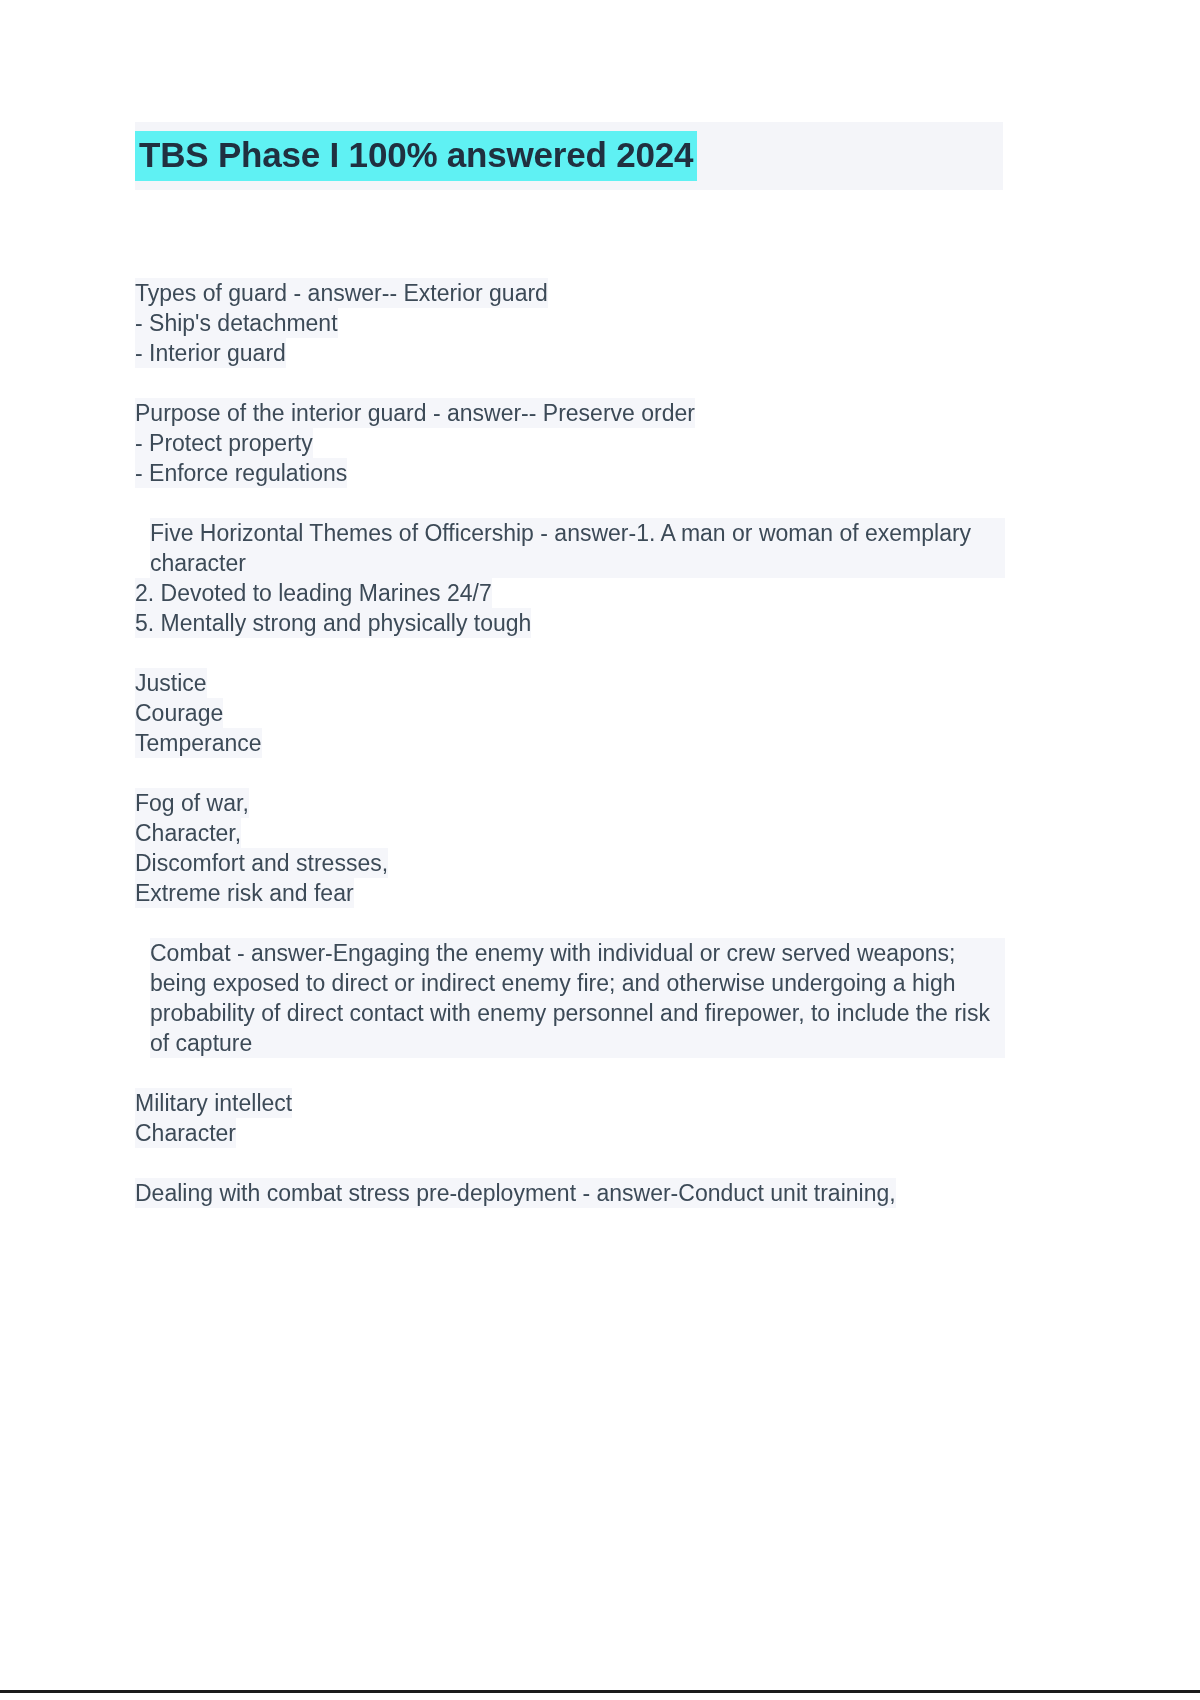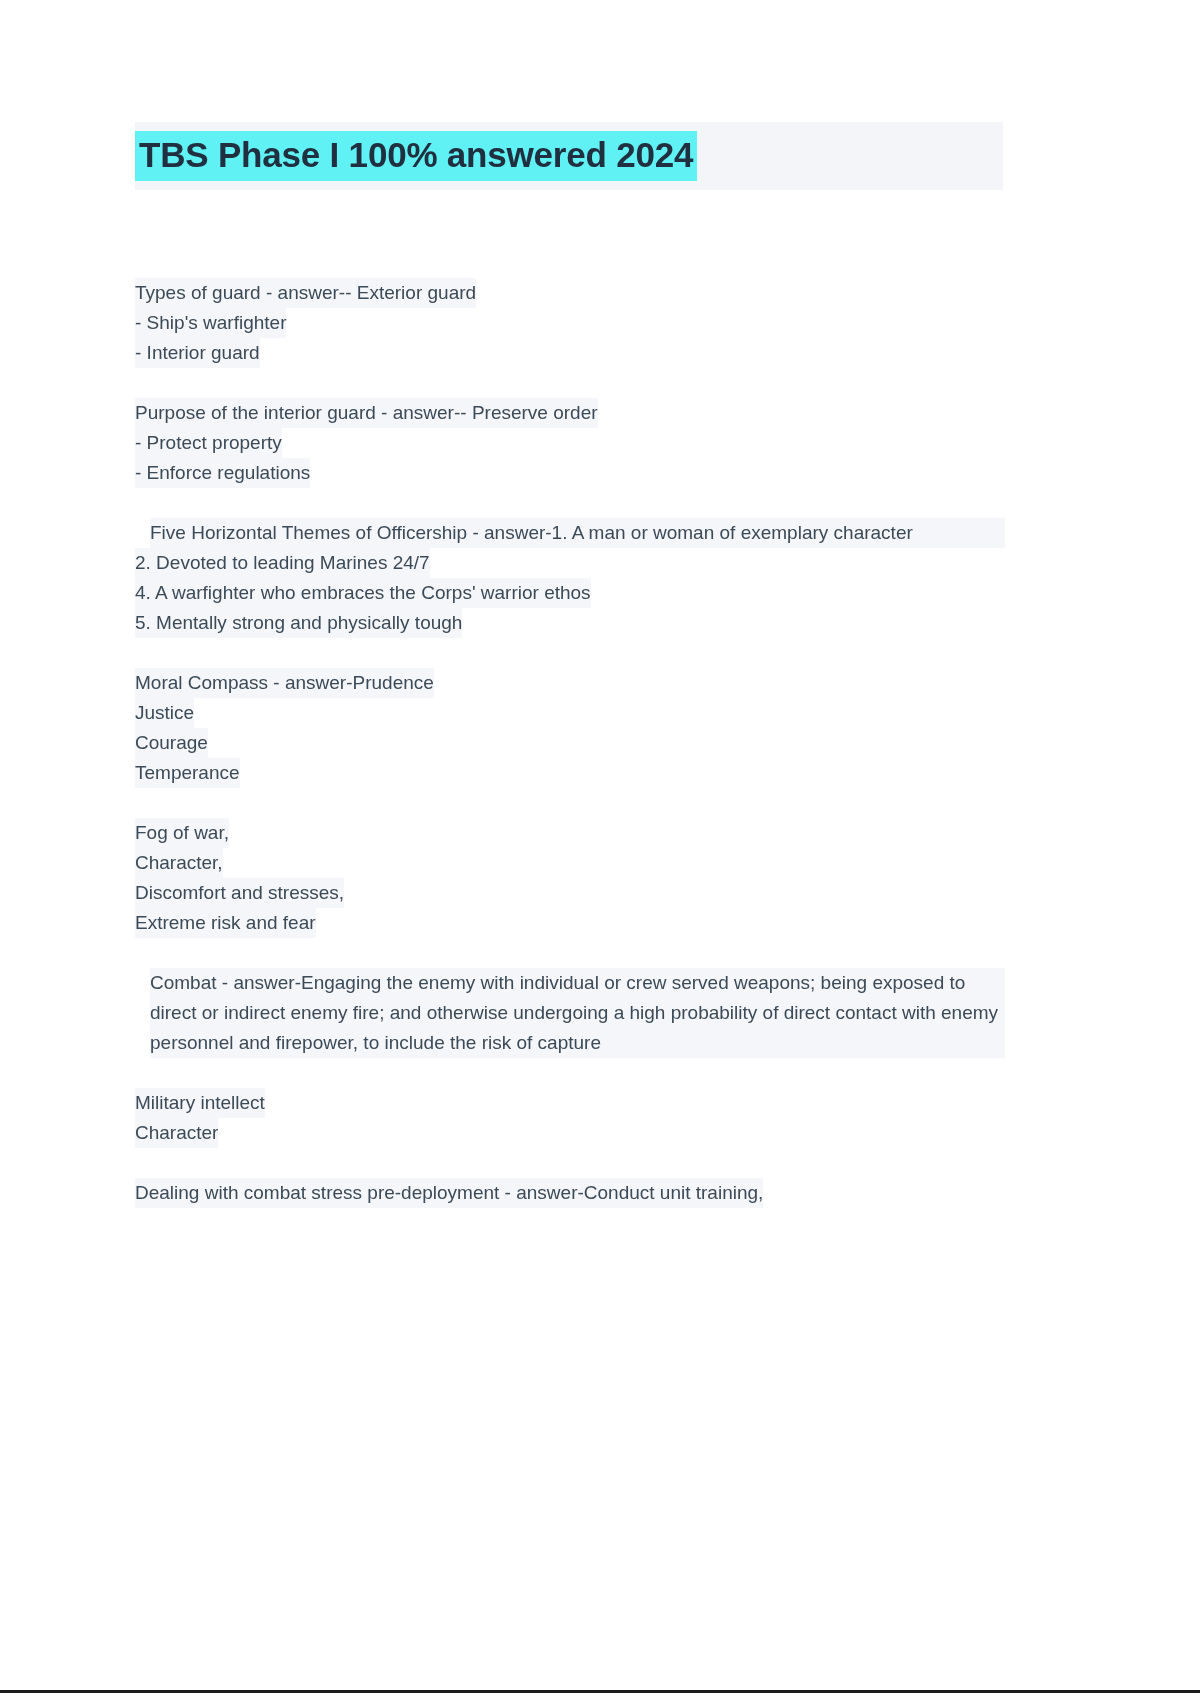--- a/index.html
+++ b/index.html
@@ -52,21 +52,21 @@
     width: 870px;
   }
   .block {
     margin: 0 0 30px 0;
     padding: 0;
   }
   .block:last-child {
     margin-bottom: 8px;
   }
   .line {
-    font-size: 19px;
+    font-size: 23px;
     line-height: 30px;
     color: #3c4a57;
     background: #f5f6fa;
     display: block;
     width: fit-content;
     max-width: 870px;
     white-space: pre-wrap;
   }
   .line.wide {
     width: auto;
@@ -86,39 +86,37 @@
 
 <div class="page">
 
   <div class="title-band"></div>
   <div class="title-highlight">TBS Phase I 100% answered 2024</div>
 
   <div class="content">
 
     <div class="block">
       <span class="line">Types of guard - answer-- Exterior guard</span>
-      <span class="line">- Ship's warfighter</span>
+      <span class="line">- Ship's detachment</span>
       <span class="line">- Interior guard</span>
     </div>
 
     <div class="block">
       <span class="line">Purpose of the interior guard - answer-- Preserve order</span>
       <span class="line">- Protect property</span>
       <span class="line">- Enforce regulations</span>
     </div>
 
     <div class="block">
       <span class="line wide">Five Horizontal Themes of Officership - answer-1. A man or woman of exemplary character</span>
       <span class="line">2. Devoted to leading Marines 24/7</span>
-      <span class="line">4. A warfighter who embraces the Corps' warrior ethos</span>
       <span class="line">5. Mentally strong and physically tough</span>
     </div>
 
     <div class="block">
-      <span class="line">Moral Compass - answer-Prudence</span>
       <span class="line">Justice</span>
       <span class="line">Courage</span>
       <span class="line">Temperance</span>
     </div>
 
     <div class="block">
       <span class="line">Fog of war,</span>
       <span class="line">Character,</span>
       <span class="line">Discomfort and stresses,</span>
       <span class="line">Extreme risk and fear</span>

